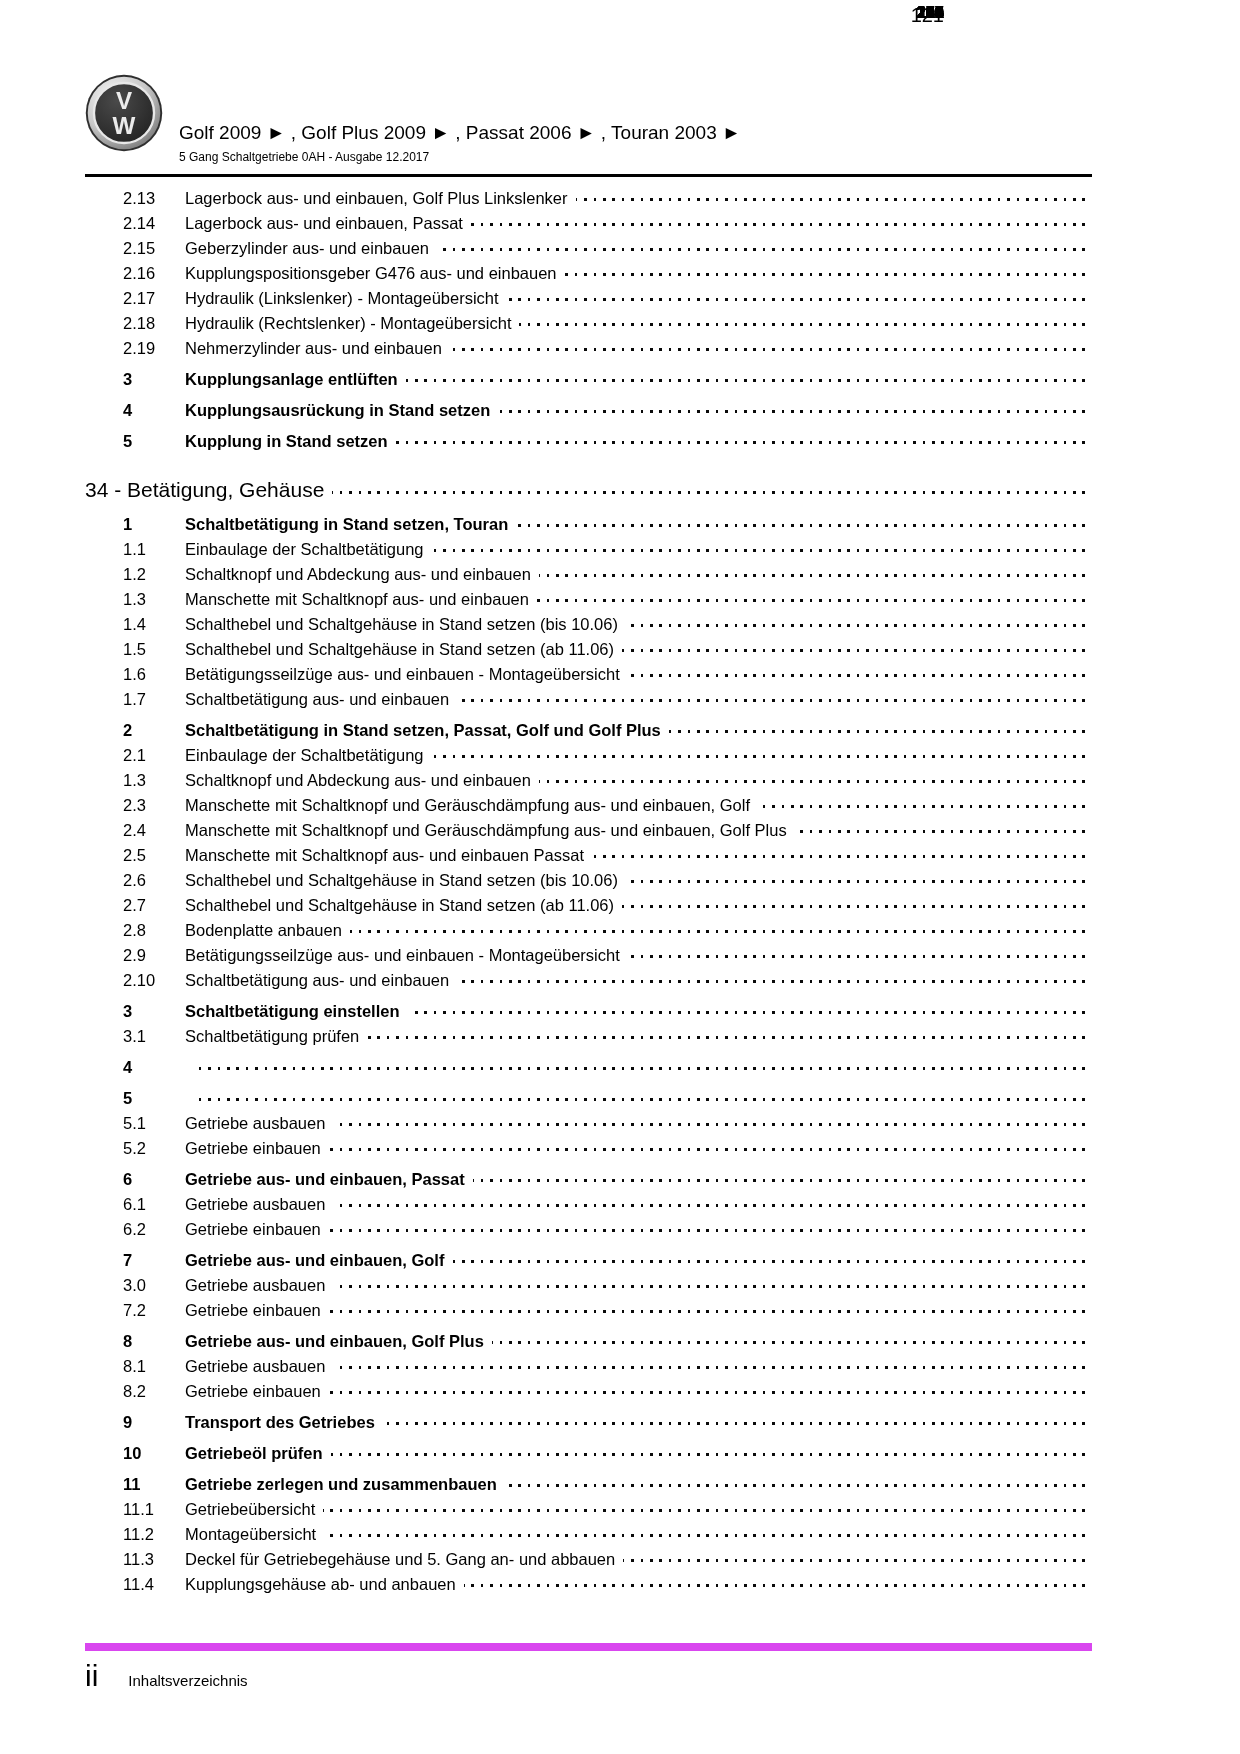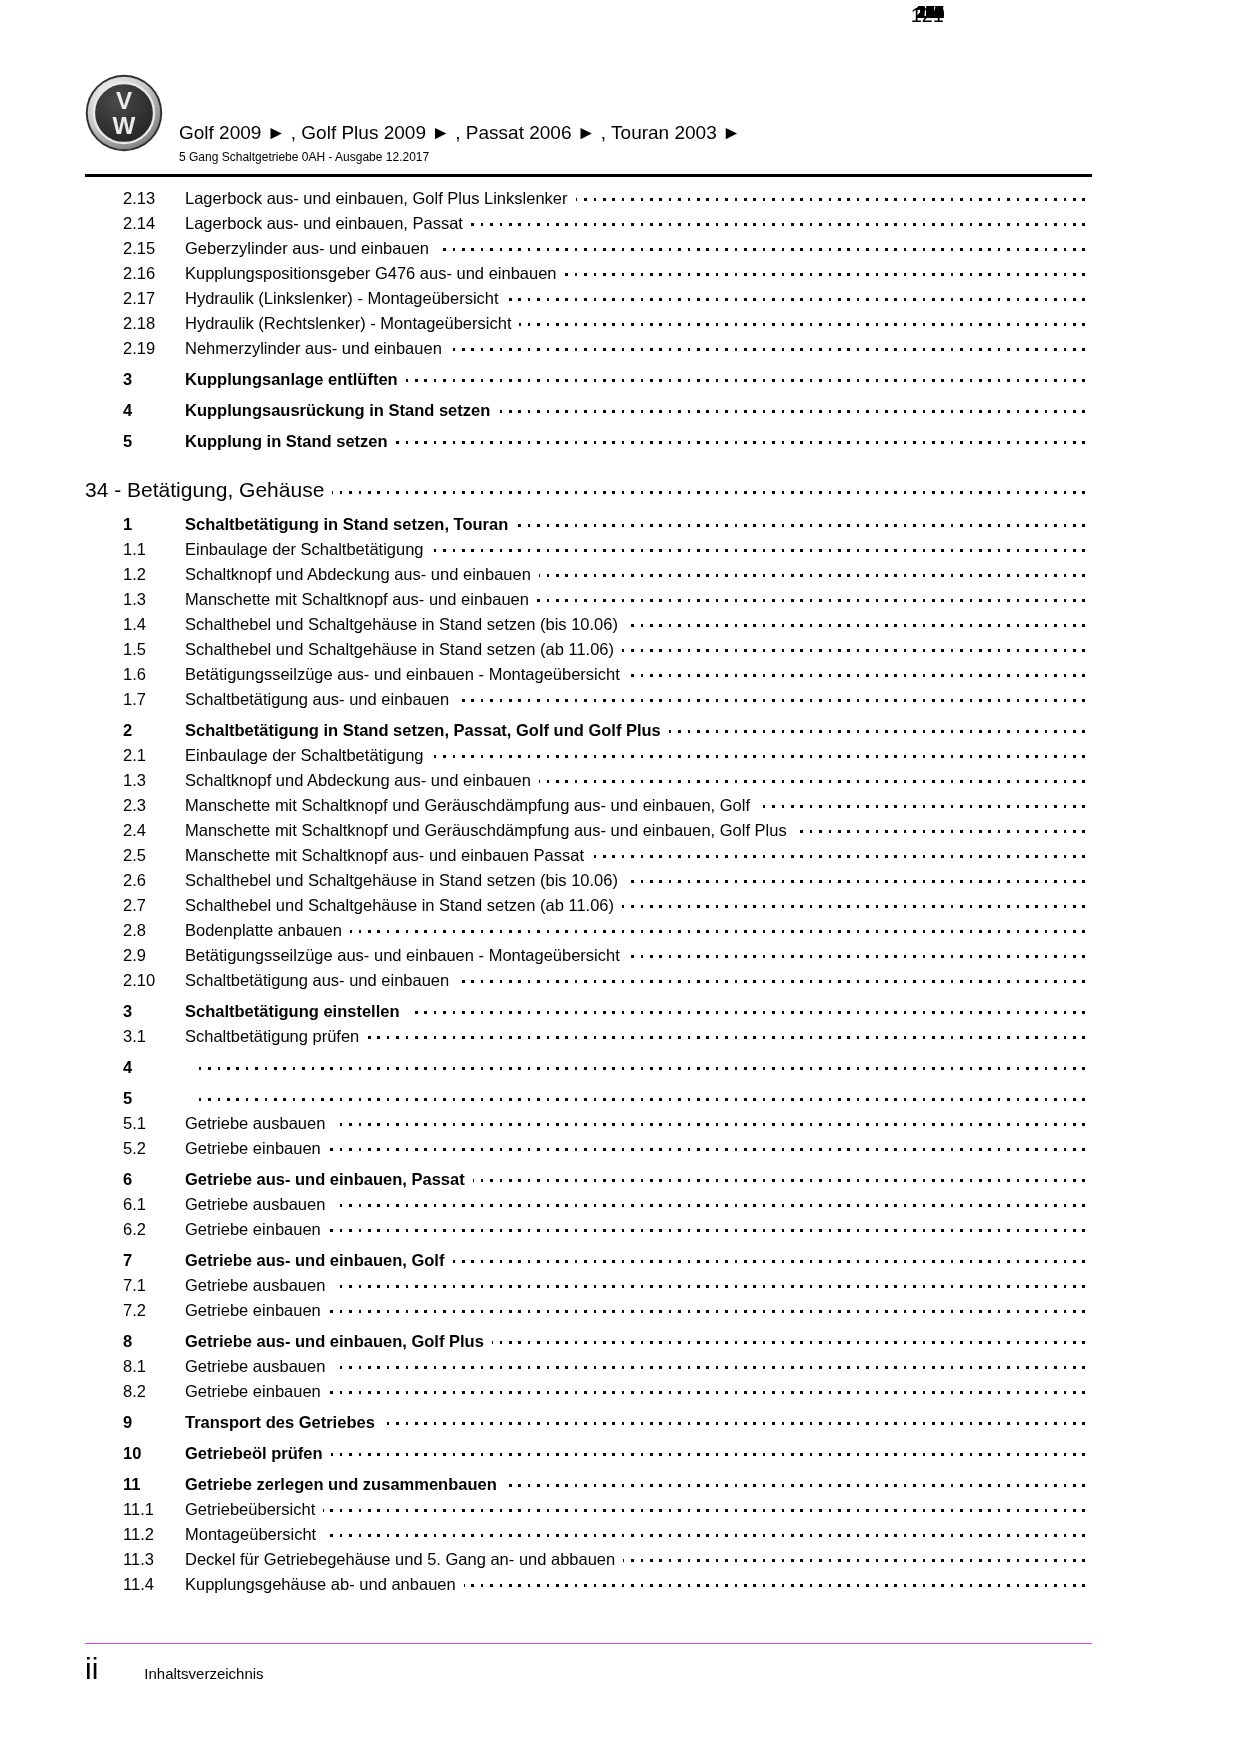--- a/index.html
+++ b/index.html
@@ -41,22 +41,22 @@
 
   .toc-row.chapter {
     padding-left: 0; margin-top: 21px; margin-bottom: 7px;
     font-size: 21px; line-height: 30px;
   }
   .toc-row.chapter .page { font-size: 20px; }
 
   
   .footer {
     position: absolute; left: 85px; right: 148px; top: 1643px;
-    border-top: 1px solid #d946ef;
-    display: flex; align-items: baseline; gap: 16px;
+    border-top: 8px solid #d946ef;
+    display: flex; align-items: baseline;
   }
   .footer-page { font-size: 30px; line-height: 34px; padding-top: 8px; }
   .footer-caption { font-size: 15px; margin-left: 30px; margin-top: 16px; }
 </style>
 </head>
 <body>
 
 <div class="page">
 
   <div class="header">
@@ -321,21 +321,21 @@
         <span class="leader"></span>
         <span class="page">192</span>
       </div>
       <div class="toc-row main">
         <span class="num">7</span>
         <span class="title">Getriebe aus- und einbauen, Golf</span>
         <span class="leader"></span>
         <span class="page">199</span>
       </div>
       <div class="toc-row sub">
-        <span class="num">7.1</span>
+        <span class="num">3.0</span>
         <span class="title">Getriebe ausbauen</span>
         <span class="leader"></span>
         <span class="page">202</span>
       </div>
       <div class="toc-row sub">
         <span class="num">7.2</span>
         <span class="title">Getriebe einbauen</span>
         <span class="leader"></span>
         <span class="page">207</span>
       </div>

